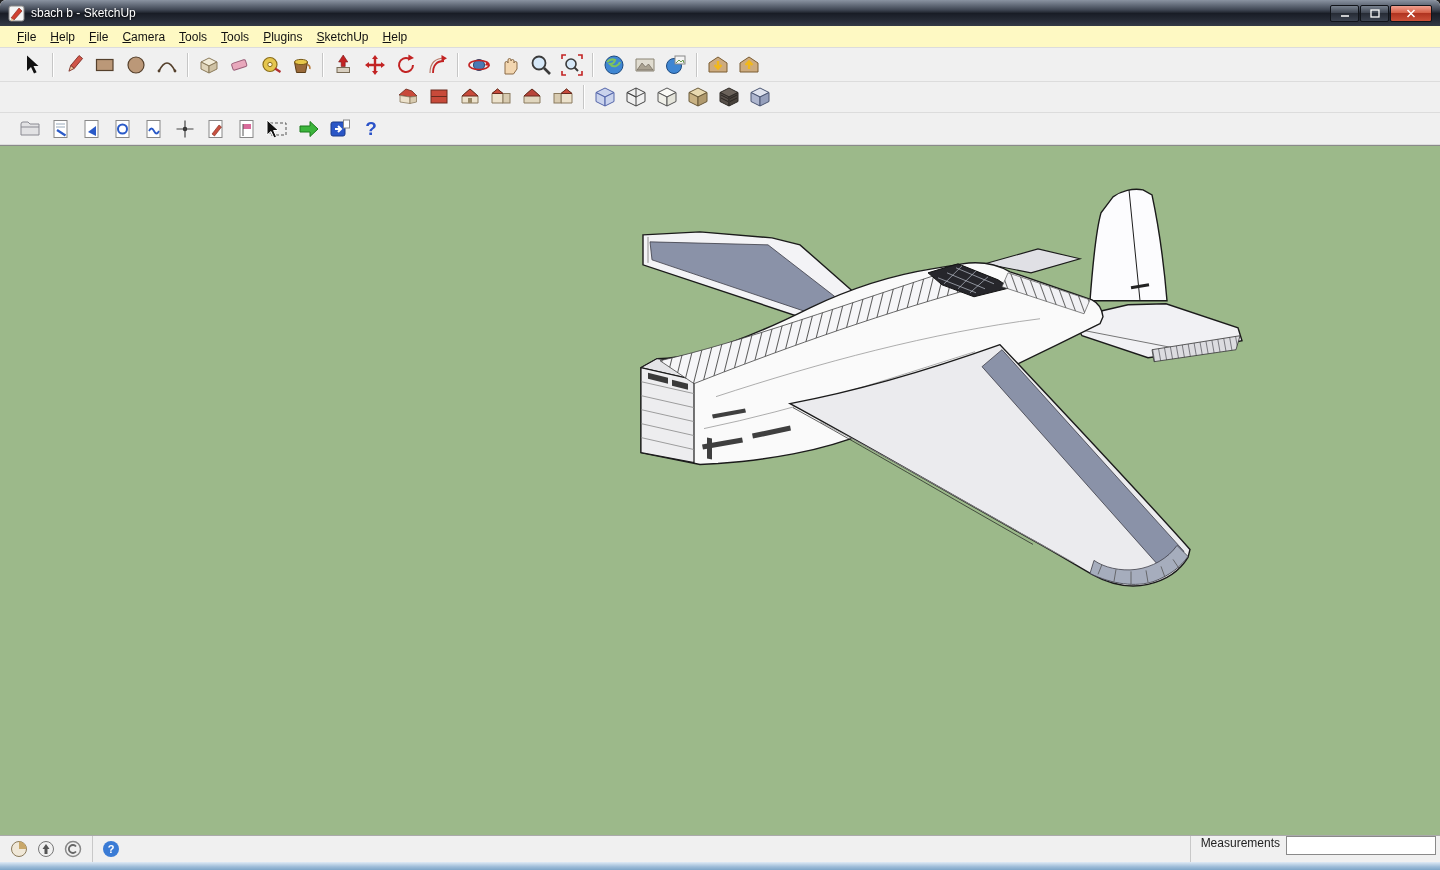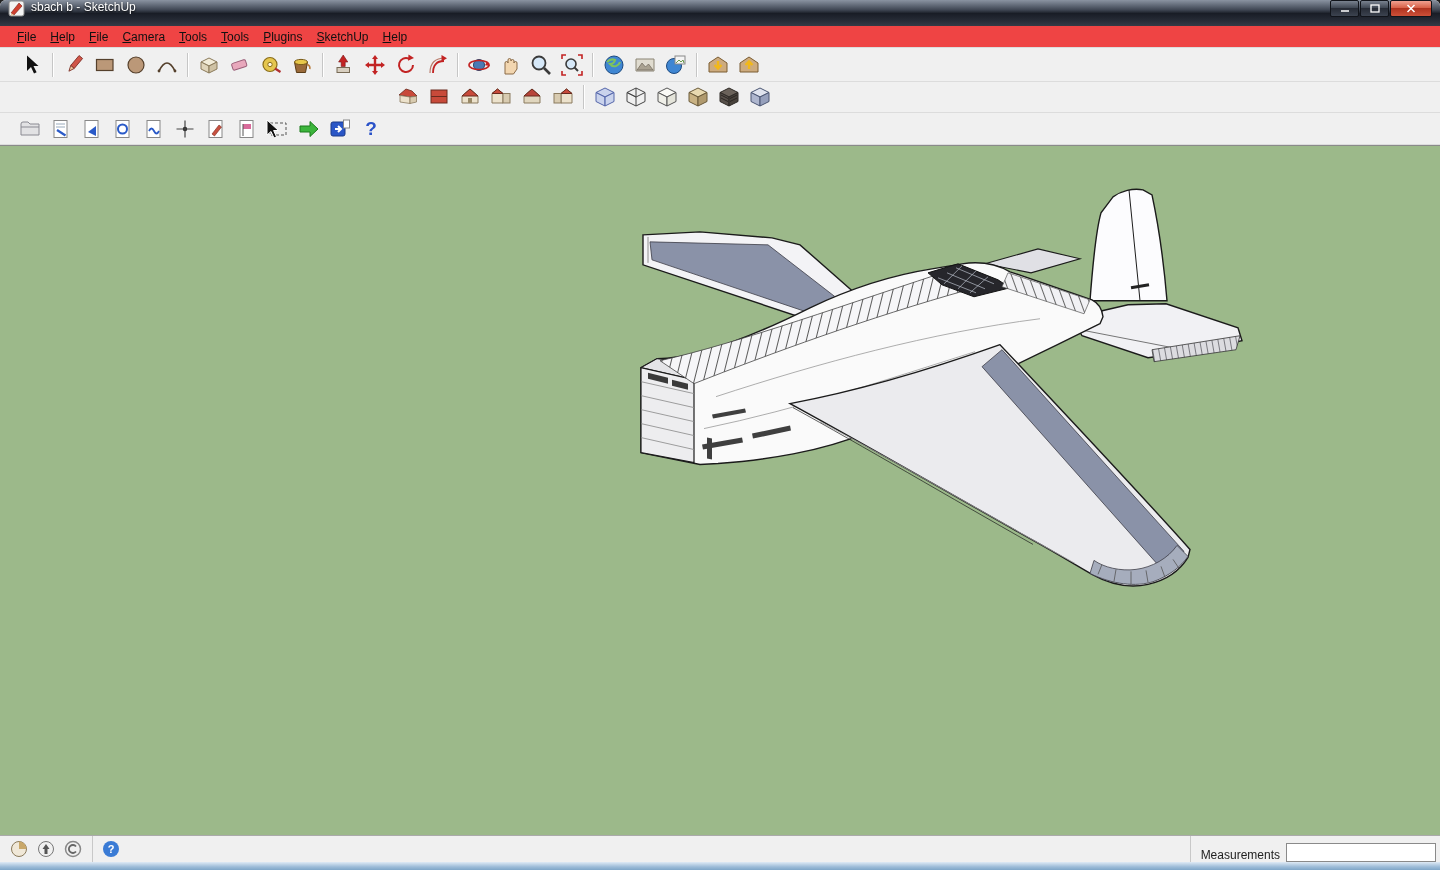--- a/index.html
+++ b/index.html
@@ -1,44 +1,44 @@
 <!DOCTYPE html>
 <html><head>
 <meta charset="utf-8">
 <style>
   *{box-sizing:border-box;margin:0;padding:0}
   html,body{width:1440px;height:870px;background:#222;font-family:"Liberation Sans",sans-serif}
   .window{width:1440px;height:870px;display:flex;flex-direction:column;border-radius:6px 6px 0 0;overflow:hidden;background:#f0f0f0;position:relative}
   
-  .titlebar{height:26px;flex:0 0 26px;background:linear-gradient(#8a93a1 0%,#3f4653 38%,#191d26 52%,#262b36 78%,#343a46 100%);display:flex;align-items:flex-start;padding:0 8px;color:#fff;font-size:12px;text-shadow:0 1px 2px #000}
+  .titlebar{height:26px;flex:0 0 26px;background:linear-gradient(#8a93a1 0%,#3f4653 38%,#191d26 52%,#262b36 78%,#343a46 100%);display:flex;align-items:center;padding:0 8px;color:#fff;font-size:12px;text-shadow:0 1px 2px #000}
   .titlebar .app-icon{width:17px;height:17px;margin-right:6px;flex:0 0 auto}
   .title-text{flex:1 1 auto;white-space:nowrap;overflow:hidden}
   .win-controls{display:flex;gap:1px}
   .win-btn{height:17px;width:29px;display:flex;align-items:center;justify-content:center;border:1px solid #11141a;border-radius:2px;background:linear-gradient(#79828f,#3a414d 50%,#272c36 50%,#3c4350)}
   .win-btn.close{width:42px;background:linear-gradient(#f0a090,#d45a40 50%,#b03420 50%,#cc5038)}
   
-  .menubar{height:22px;flex:0 0 22px;background:#ef4444;display:flex;align-items:center;padding:0 10px;font-size:12px;color:#111;border-bottom:1px solid #dcdcdc}
+  .menubar{height:22px;flex:0 0 22px;background:#fef9c3;display:flex;align-items:center;padding:0 10px;font-size:12px;color:#111;border-bottom:1px solid #dcdcdc}
   .menu-item{display:inline-block;padding:3px 7px;cursor:default}
   .menu-item::first-letter{text-decoration:underline}
   
   .toolbar{background:#f0f0f0;display:flex;align-items:center;border-bottom:1px solid #dcdcdc}
   .tb1{height:34px;flex:0 0 34px;padding-left:16px}
   .tb2{height:31px;flex:0 0 31px;padding-left:392px}
   .tb3{height:32px;flex:0 0 32px;padding-left:14px}
   .tbtn{width:31px;height:28px;display:flex;align-items:center;justify-content:center;border:1px solid transparent;border-radius:2px}
   .tsep{width:1px;height:24px;background:#c6c6c6;margin:0 5px;box-shadow:1px 0 0 #fff}
   svg{display:block}
   
   .viewport{flex:1 1 auto;background:#9CB98A;border-top:1px solid #8a8a8a;position:relative;overflow:hidden}
   .viewport svg.scene{width:100%;height:100%}
   
   .statusbar{height:27px;flex:0 0 27px;background:#f0f0f0;border-top:1px solid #aaa;display:flex;align-items:center;font-size:12px;color:#1a1a1a}
   .status-icons{display:flex;align-items:center;gap:9px;padding:0 10px}
   .status-hint-wrap{display:flex;align-items:center;gap:7px;border-left:1px solid #c8c8c8;padding-left:9px;flex:1 1 auto;height:100%}
-  .measure-wrap{display:flex;align-items:flex-end;gap:6px;border-left:1px solid #c8c8c8;height:100%;padding:0 4px 0 10px}
+  .measure-wrap{display:flex;align-items:flex-start;gap:6px;border-left:1px solid #c8c8c8;height:100%;padding:0 4px 0 10px}
   .measure-label{color:#222}
   .measure-input{width:150px;height:19px;border:1px solid #8a8a8a;background:#fff;font-size:12px;padding:0 4px;font-family:"Liberation Sans",sans-serif}
   .bottomstrip{height:8px;flex:0 0 8px;background:linear-gradient(#dfeaf5,#9dbcd8 60%,#7fa6c8)}
   .cursor-overlay{position:absolute;left:266px;top:119px;z-index:50;pointer-events:none}
 </style>
 </head>
 <body>
 
 <div class="window">
 

